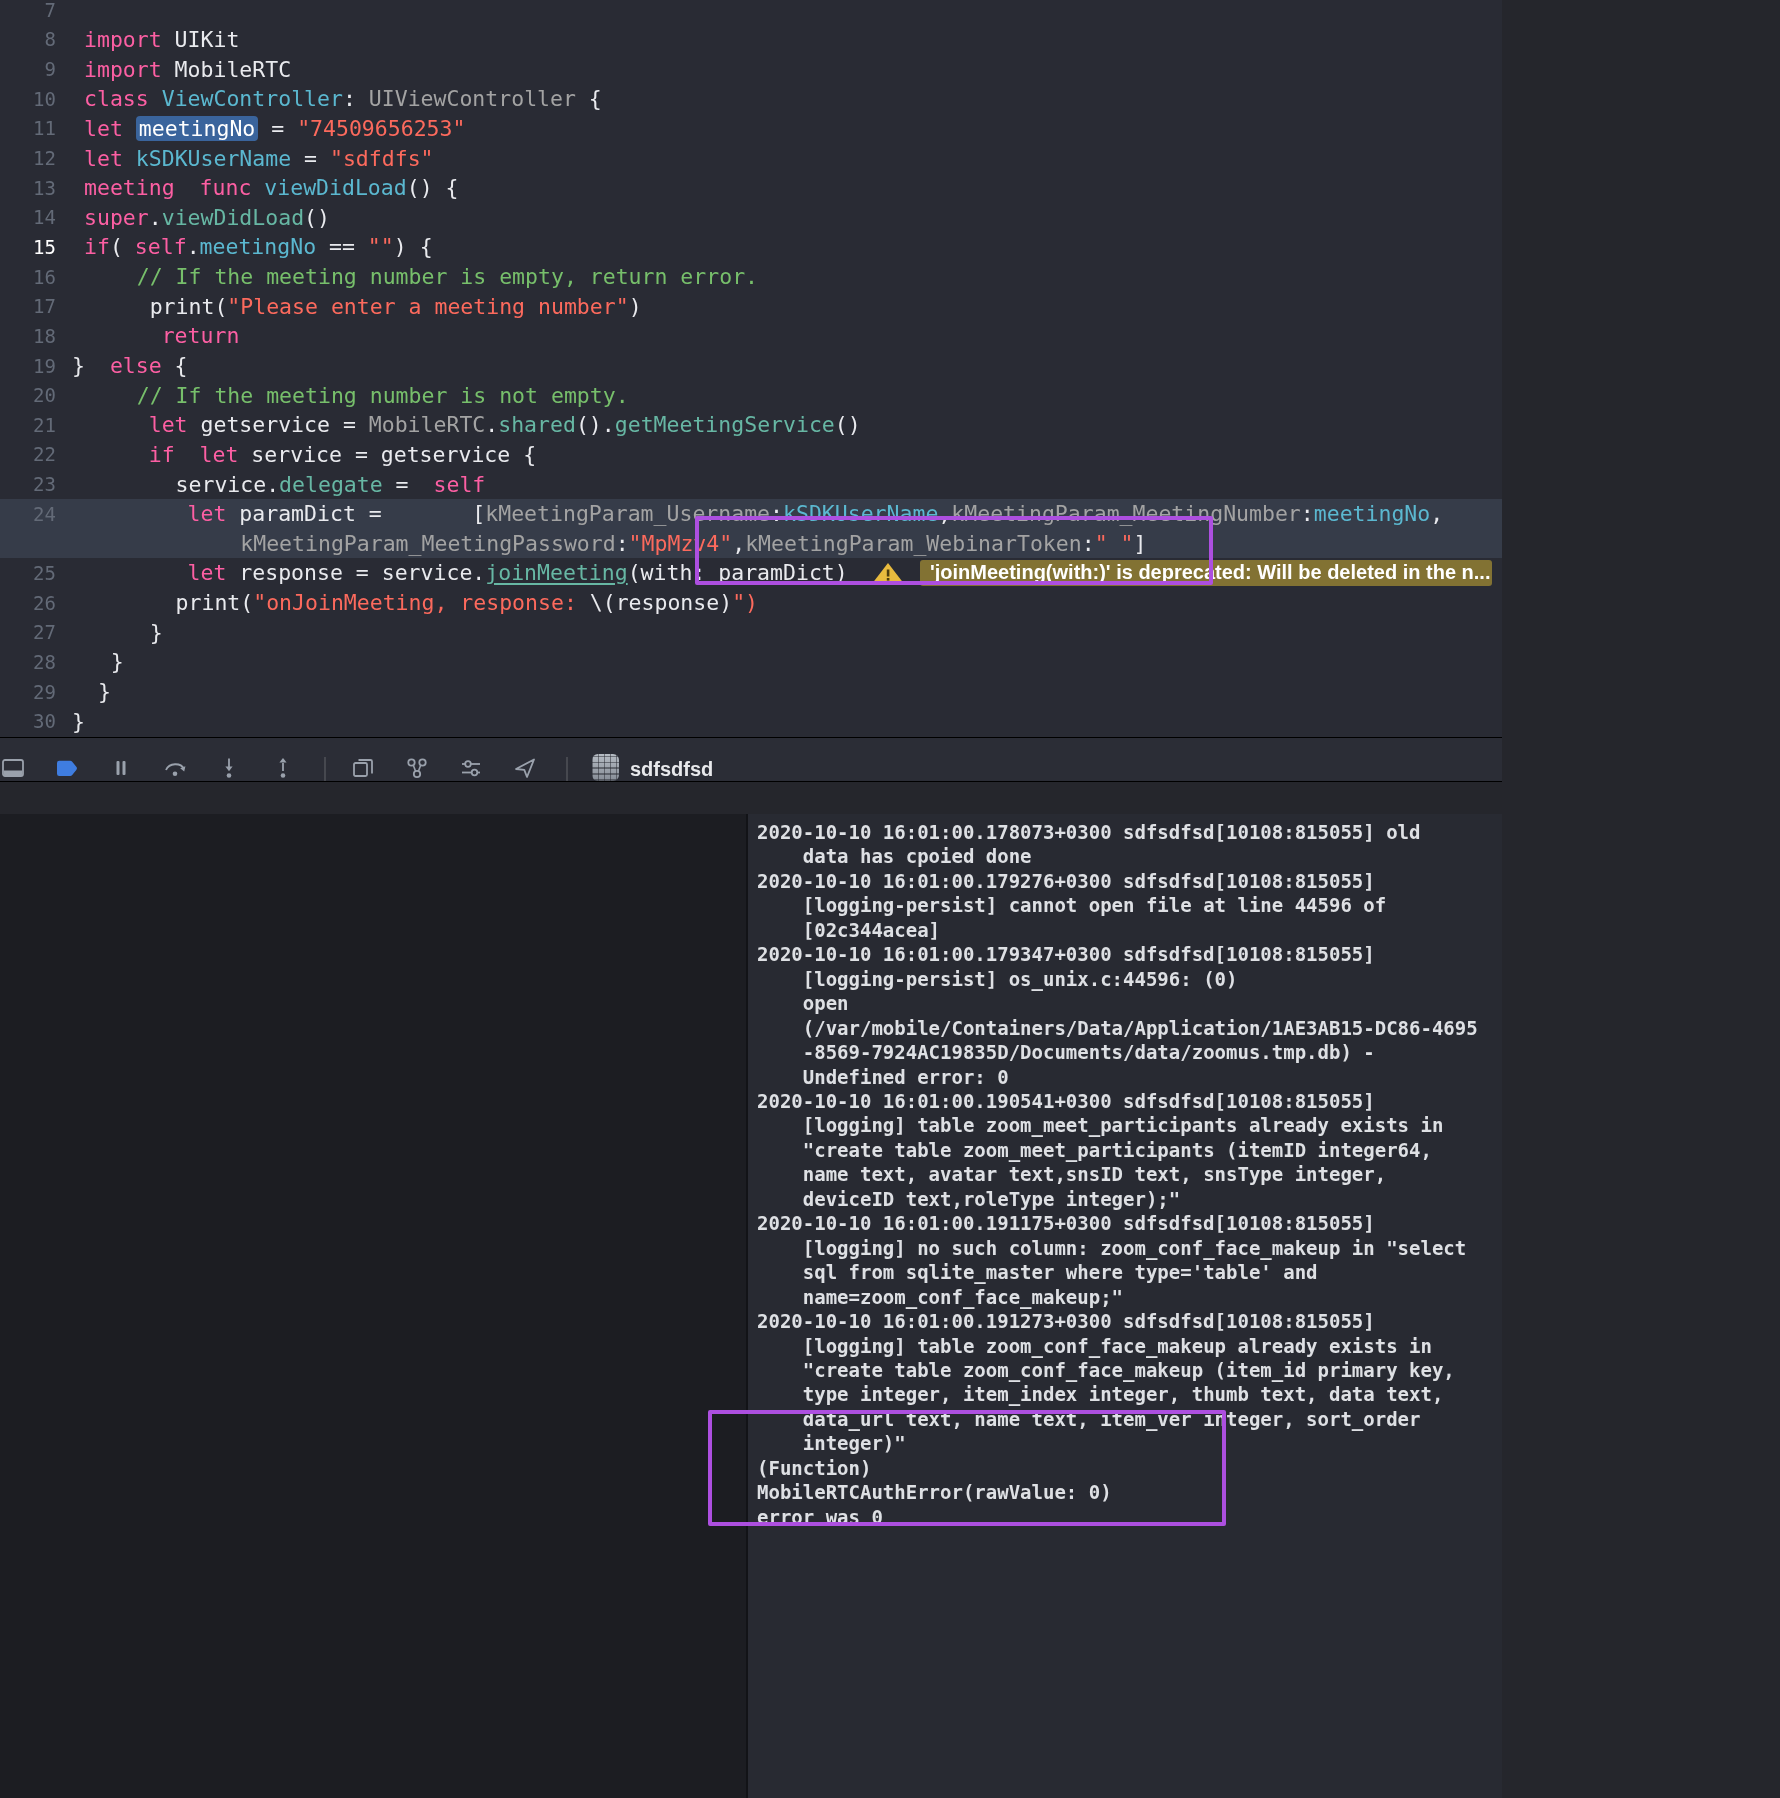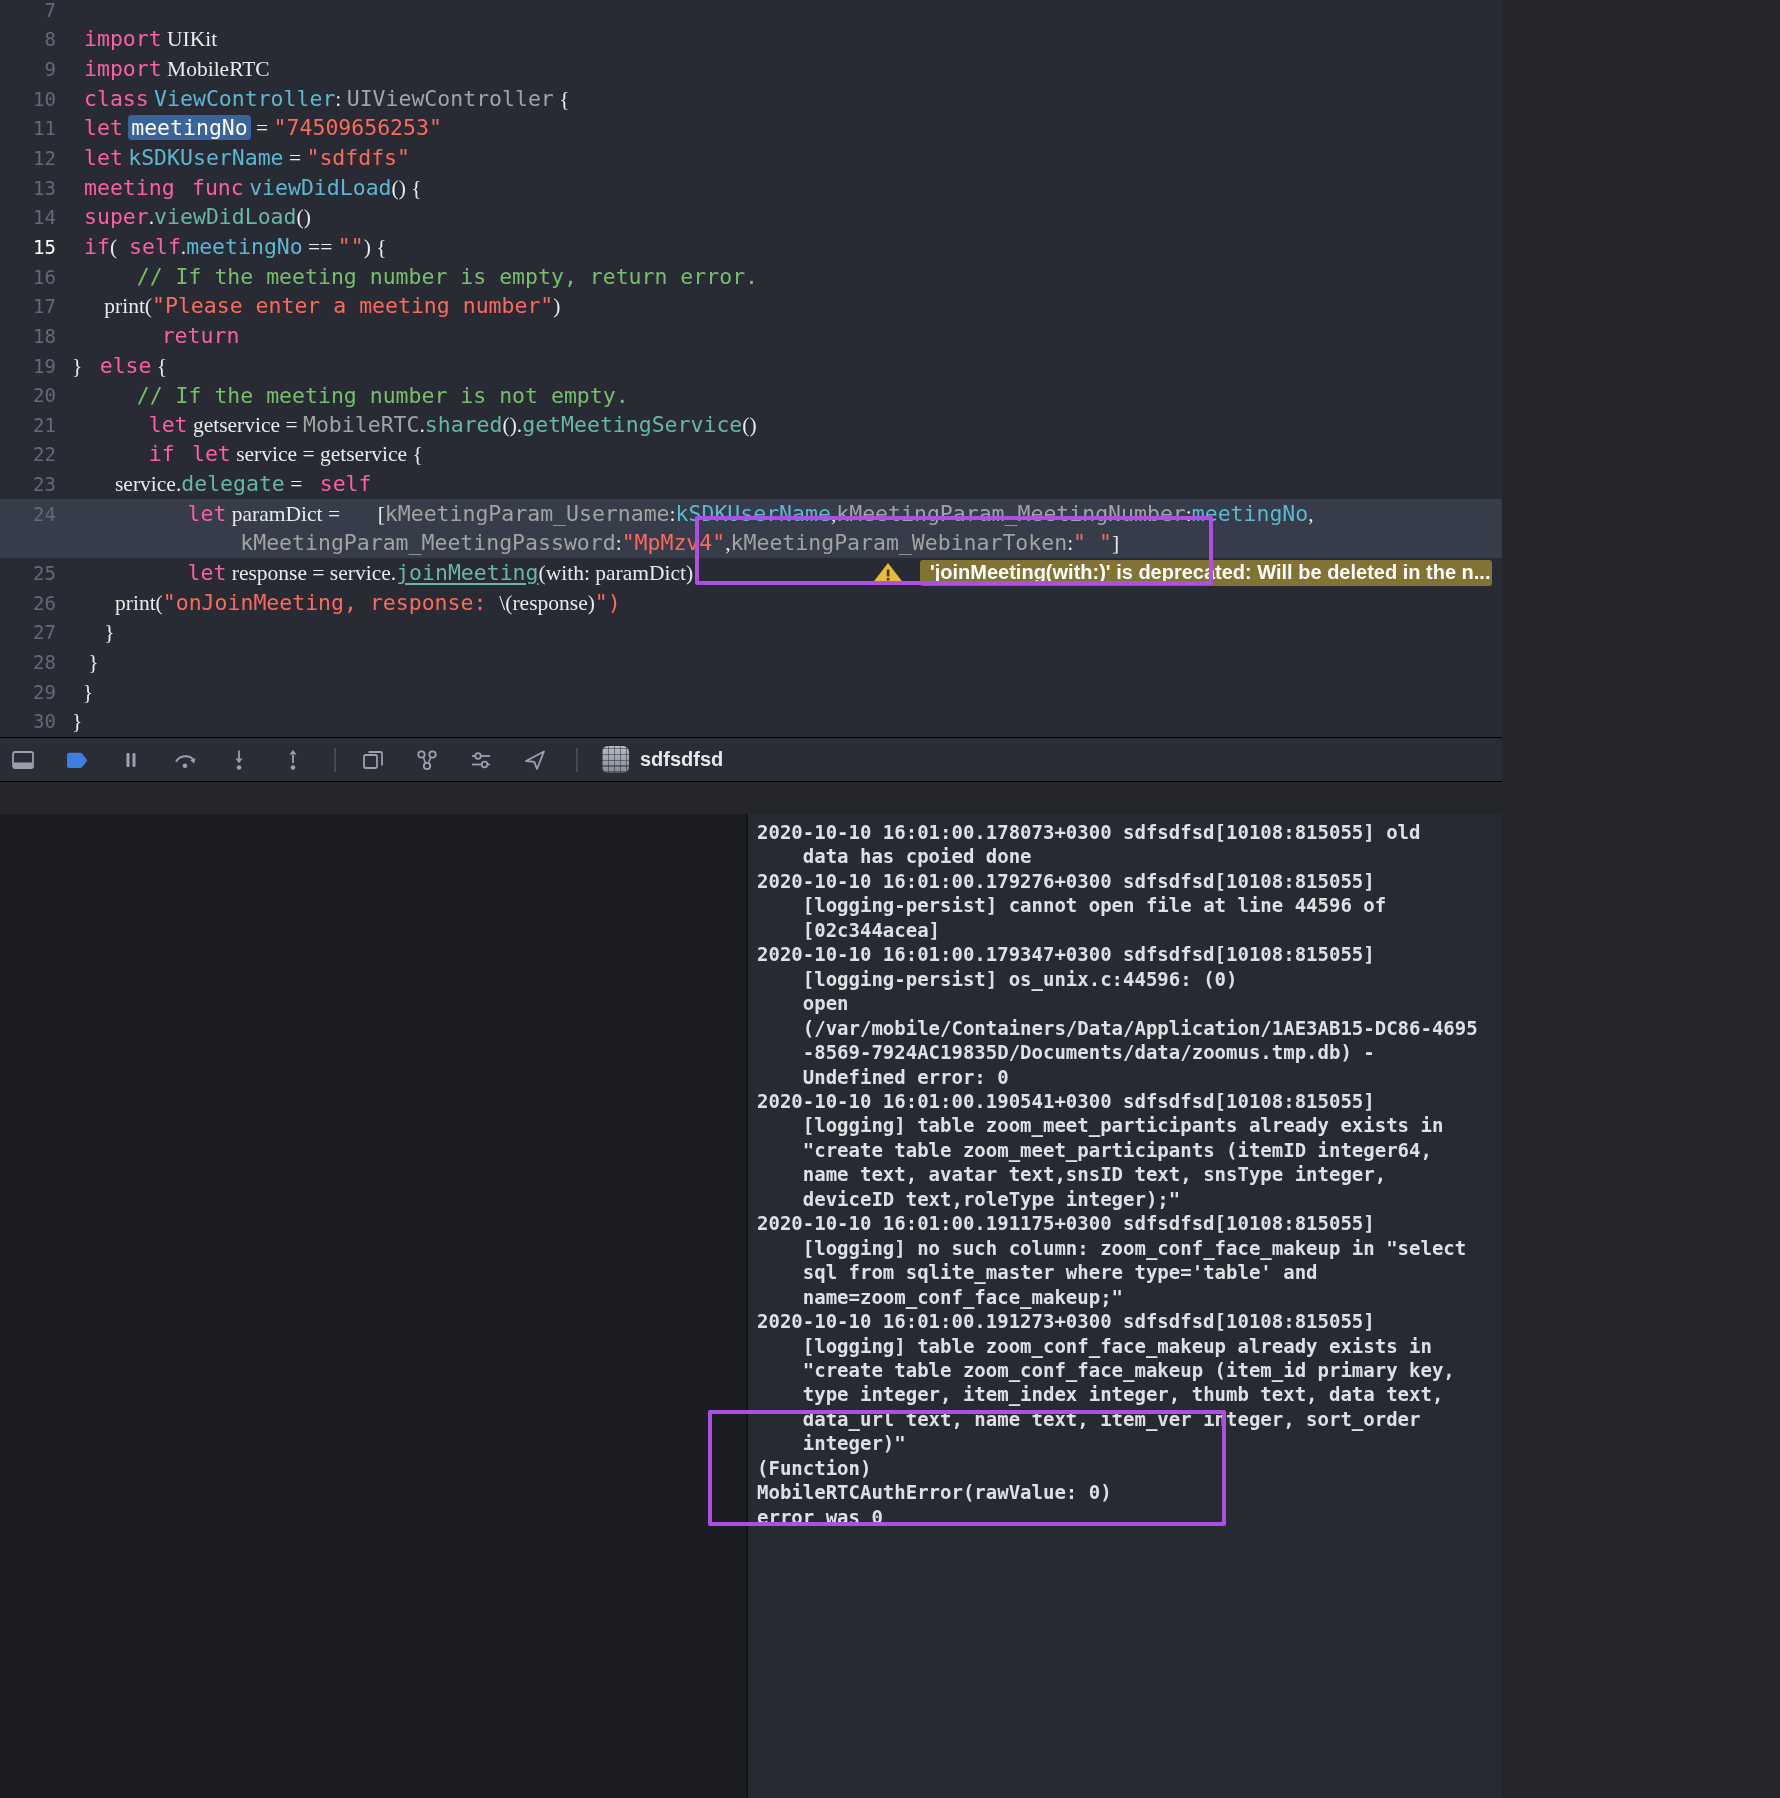--- a/index.html
+++ b/index.html
@@ -29,39 +29,39 @@
     background:#3c78dc;border-radius:3px;z-index:-1;
     clip-path:polygon(0 0,86% 0,100% 50%,86% 100%,0 100%);
   }
   .ct{flex:1;}
   .k{color:#fc5fa3;margin-left:12px;}
   .s{color:#fc6a5d;}
   .c{color:#77bf6b;}
   .d{color:#5bb8d0;}
   .m{color:#67b7a4;}
   .u{color:#a3a3a3;text-align:right;}
-  .w{color:#e9eaee;font-family:Liberation Serif, serif;}
+  .w{color:#e9eaee;}
   .ul{text-decoration:underline;text-underline-offset:3px;}
   .hl{ }
   .hl-tok,.hl{ }
   .crow .hl-tok{background:#3a649c;color:#fff;border-radius:4px;padding:0 3px;}
   
   .wicon{position:absolute;left:869px;top:3px;width:38px;height:24px;}
   .wband{
     position:absolute;left:920px;width:572px;top:2px;height:25.6px;
     background:#827233;color:#fff;border-radius:3px;
     font-family:"Liberation Sans",sans-serif;font-size:20px;font-weight:600;
     display:flex;align-items:center;padding:0 10px;box-sizing:border-box;
     white-space:nowrap;overflow:hidden;
   }
   
   .debugbar{
     position:absolute;left:0;top:737px;width:1502px;height:45px;box-sizing:border-box;
     background:#2b2d36;border-top:1px solid #000;border-bottom:1px solid #000;
-    display:flex;align-items:center;padding-left:10px;
+    display:flex;align-items:flex-end;
   }
   .tbtn{width:26px;height:26px;margin-right:28px;background:none;border:none;padding:0;cursor:pointer;}
   .tbtn svg{display:block;}
   .tdiv{width:2px;height:24px;background:#46484f;margin-right:24px;}
   .appico{
     width:27px;height:27px;border-radius:6px;margin-right:11px;
     background-image:
       repeating-linear-gradient(0deg, rgba(40,42,50,.5) 0 1.5px, transparent 1.5px 6px),
       repeating-linear-gradient(90deg, rgba(40,42,50,.5) 0 1.5px, transparent 1.5px 6px),
       linear-gradient(#b6bcc4,#868c96);

